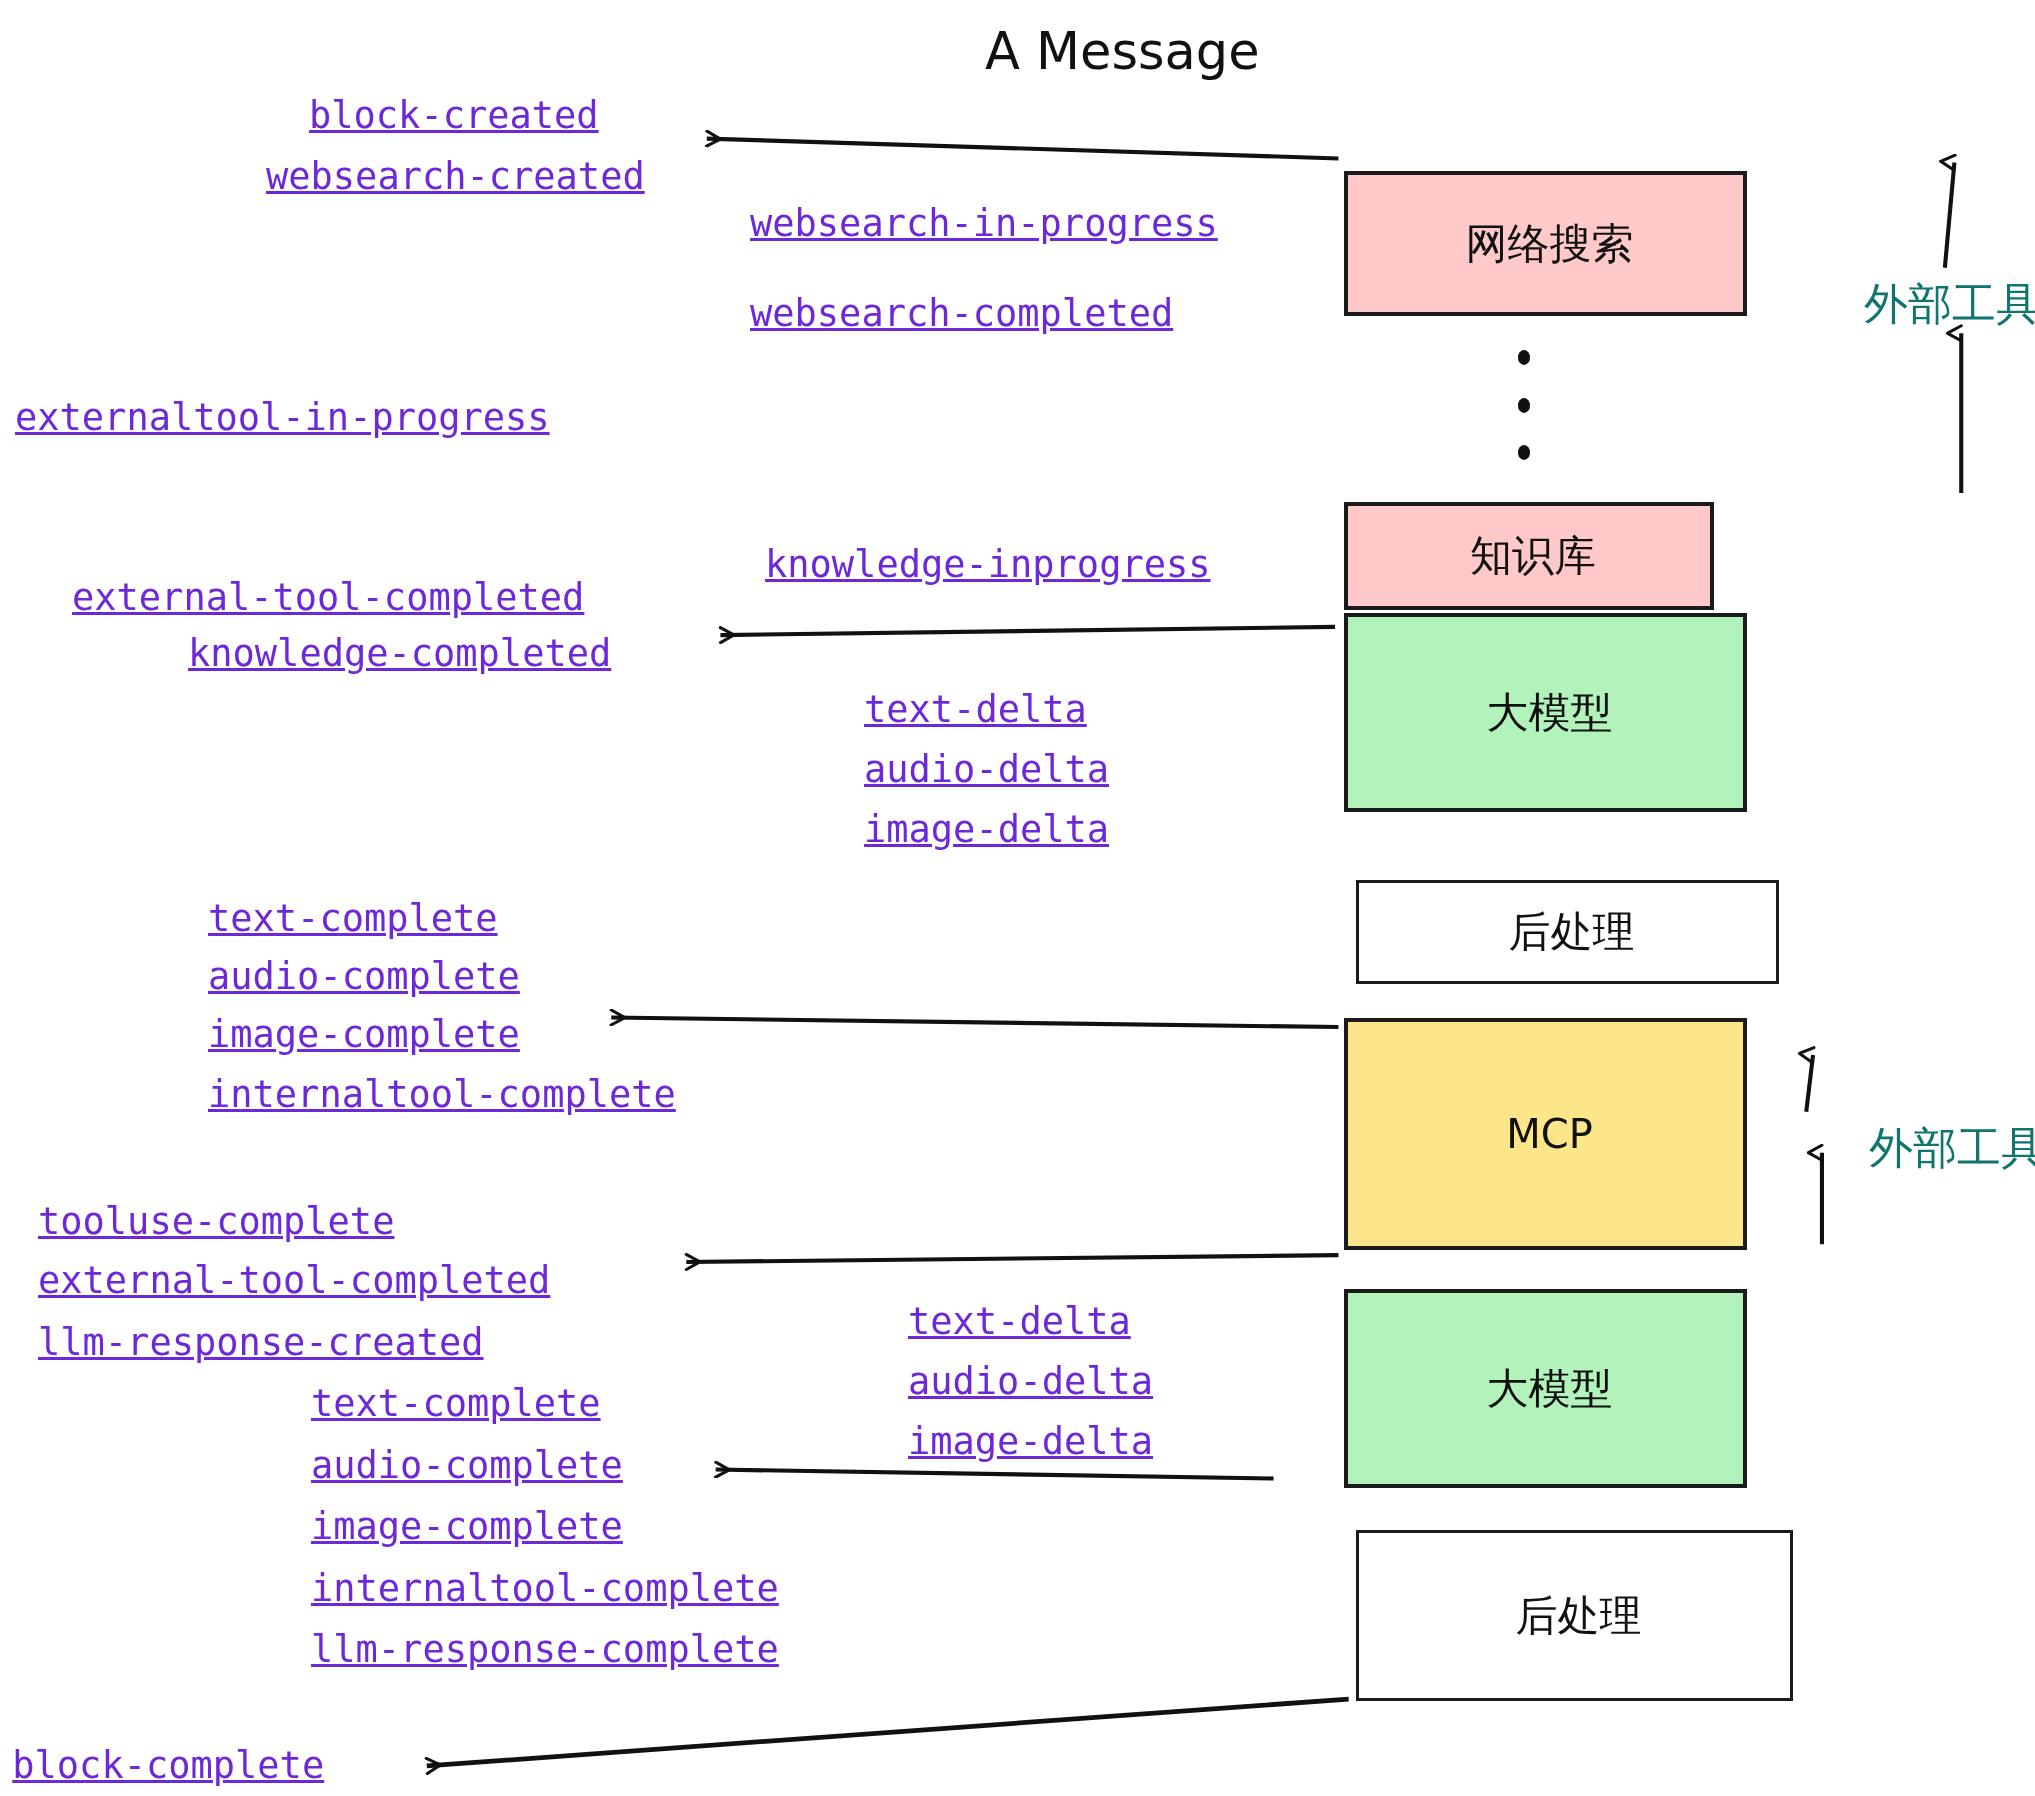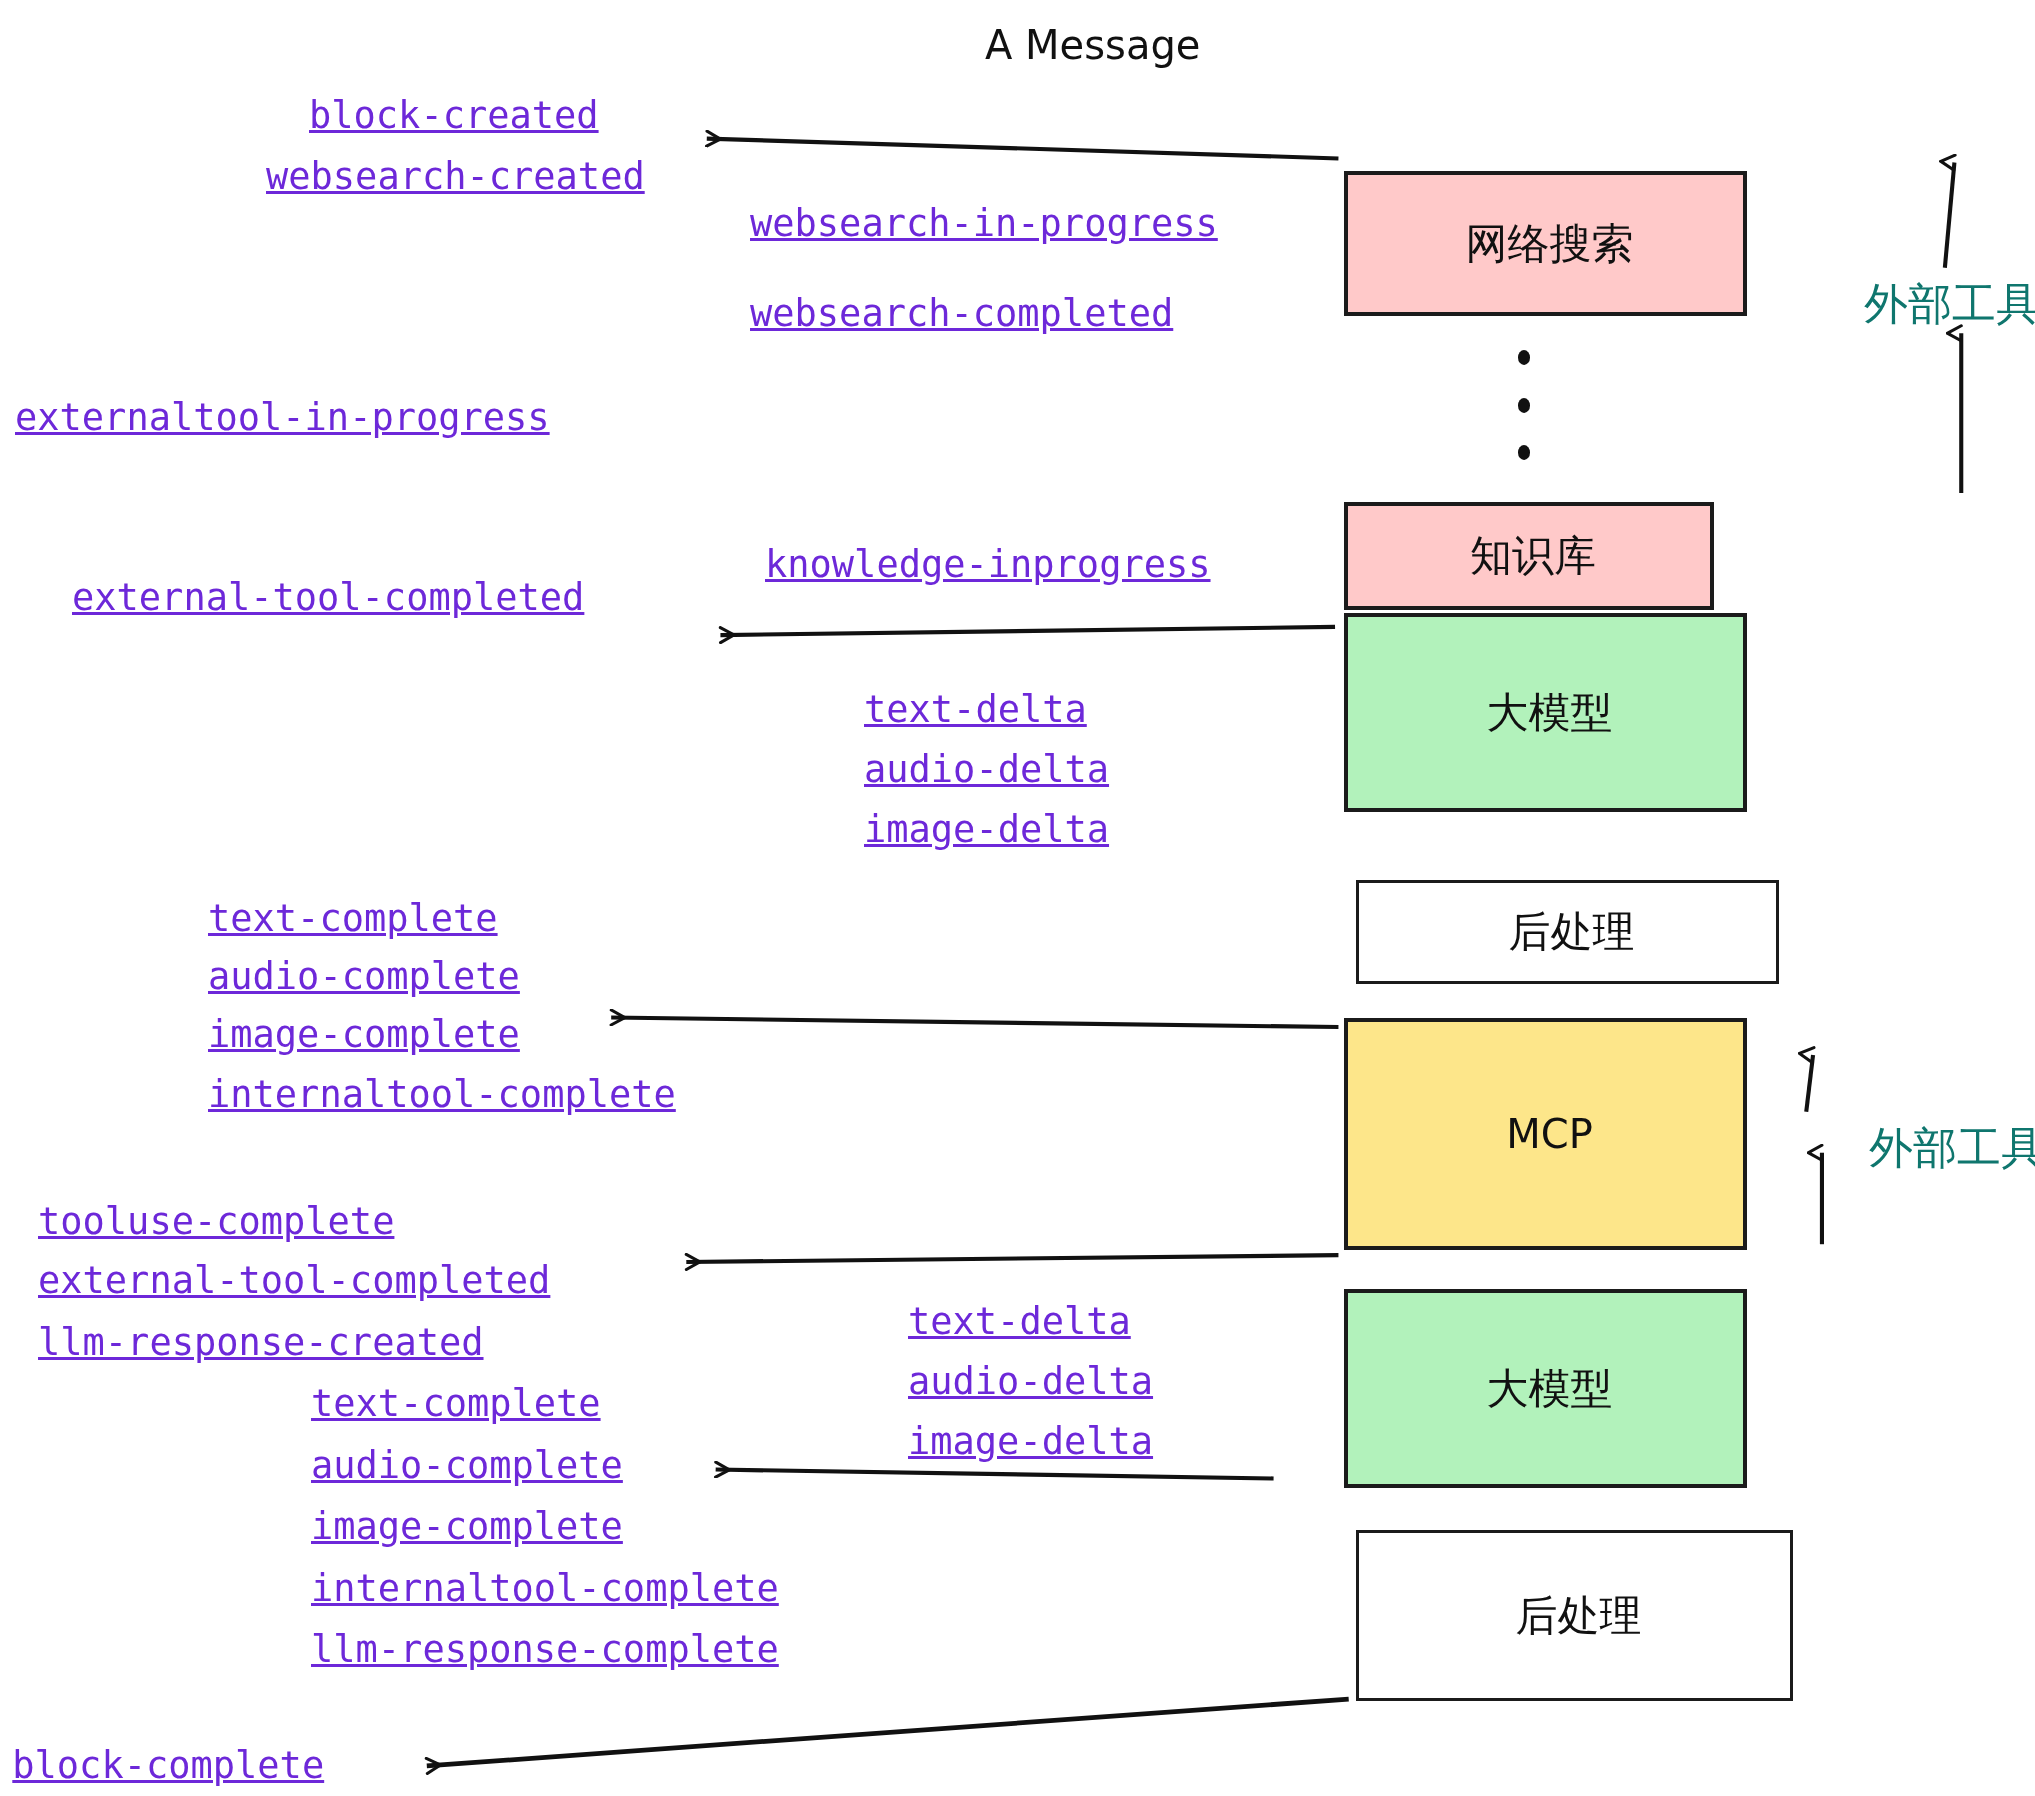--- a/index.html
+++ b/index.html
@@ -1,21 +1,21 @@
 <!DOCTYPE html>
 <html style="font-size:11px"><head>
 <meta charset="utf-8">
 <style>
   html,body{margin:0;padding:0;background:#fff;}
   body{width:2035px;height:1796px;position:relative;overflow:hidden;
        font-family:"DejaVu Sans Mono","Liberation Mono",monospace;color:#1a1a1a;}
   #stage{position:absolute;left:0;top:0;width:2035px;height:1796px;}
   .lbl{position:absolute;white-space:nowrap;font-family:"DejaVu Sans Mono","Liberation Mono",monospace;
        font-size:37px;letter-spacing:0px;color:#6d28d9;line-height:1;text-decoration:underline;}
-  .title{position:absolute;white-space:nowrap;font-size:40px;font-family:"DejaVu Sans","Liberation Sans",sans-serif;color:#111;}
+  .title{position:absolute;white-space:nowrap;font-size:51px;font-family:"DejaVu Sans","Liberation Sans",sans-serif;color:#111;}
   .box{position:absolute;border:4.1px solid #1b1b1b;box-sizing:border-box;
        display:flex;align-items:center;justify-content:center;
        font-family:"DejaVu Sans","Liberation Sans",sans-serif;font-size:42px;color:#111;padding-left:8px;}
   .box.mcp{font-family:"DejaVu Sans","Liberation Sans",sans-serif;font-size:40px;}
   .sidelbl{position:absolute;white-space:nowrap;font-size:44px;
        font-family:"DejaVu Sans","Liberation Sans",sans-serif;color:#0f766e;margin-left:32px;}
   .dot{position:absolute;width:12.3px;height:15px;border-radius:50%;background:#111;}
   svg.arrows{position:absolute;left:0;top:0;width:2035px;height:1796px;pointer-events:none;}
 </style>
 </head>
@@ -55,20 +55,21 @@
   <div class="title" style="left:985px;top:22px;">A Message</div>
 
   <div class="lbl" style="left:309px;top:97px;">block-created</div>
   <div class="lbl" style="left:266px;top:158px;">websearch-created</div>
   <div class="lbl" style="left:750px;top:205px;">websearch-in-progress</div>
   <div class="lbl" style="left:750px;top:295px;">websearch-completed</div>
   <div class="lbl" style="left:15px;top:399px;">externaltool-in-progress</div>
 
   <div class="lbl" style="left:765px;top:546px;">knowledge-inprogress</div>
   <div class="lbl" style="left:72px;top:579px;">external-tool-completed</div>
+  <div class="lbl" style="left:188px;top:635px;">knowledge-completed</div>
 
   <div class="lbl" style="left:864px;top:691px;">text-delta</div>
   <div class="lbl" style="left:864px;top:751px;">audio-delta</div>
   <div class="lbl" style="left:864px;top:811px;">image-delta</div>
 
   <div class="lbl" style="left:208px;top:900px;">text-complete</div>
   <div class="lbl" style="left:208px;top:958px;">audio-complete</div>
   <div class="lbl" style="left:208px;top:1016px;">image-complete</div>
   <div class="lbl" style="left:208px;top:1076px;">internaltool-complete</div>
 

